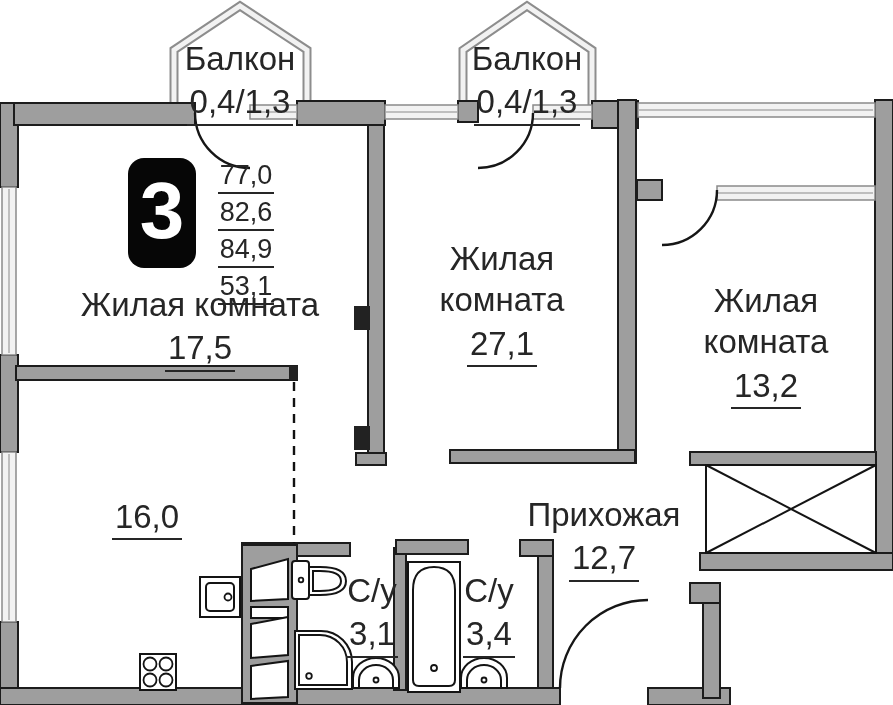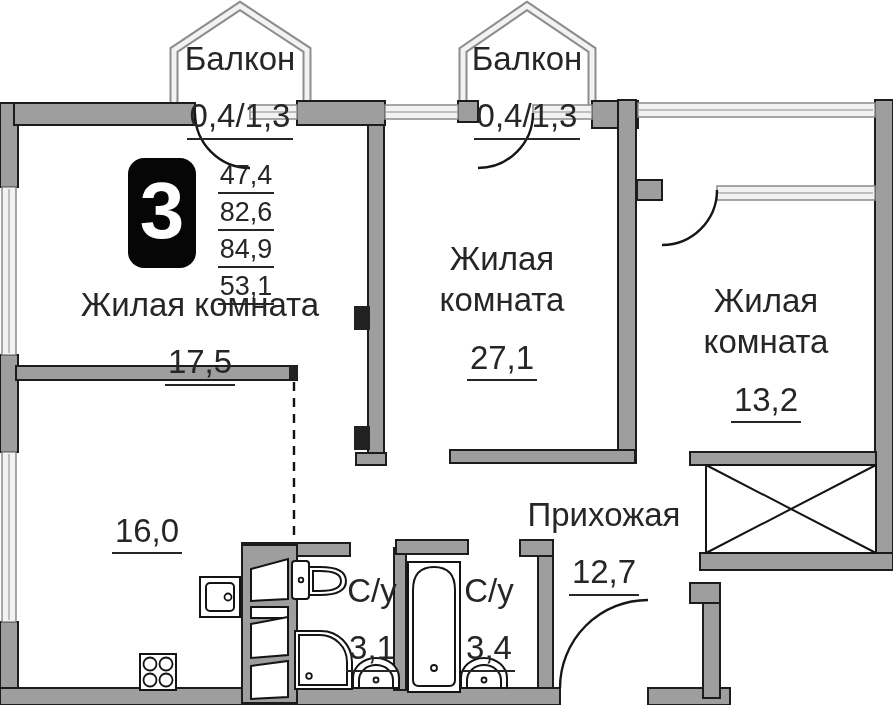--- a/index.html
+++ b/index.html
@@ -17,21 +17,21 @@
   .balc path{fill:none;}
   .balc .outer{stroke:#8d8d8d;stroke-width:9;}
   .balc .inner{stroke:#f2f2f2;stroke-width:5;}
   .arc path{fill:none;stroke:#161616;stroke-width:2.4;}
   .fix path,.fix rect{fill:#fff;stroke:#141414;stroke-width:2;}
   .fix .noline{fill:none;}
   .fix line{stroke:#141414;stroke-width:2;}
   .fix circle{fill:#fff;stroke:#141414;stroke-width:1.8;}
   .dash{stroke:#111;stroke-width:2.4;stroke-dasharray:9 7;}
   .lbl{position:absolute;text-align:center;font-size:33px;line-height:1.25;color:var(--text);}
-  .lbl .area{display:inline-block;border-bottom:2px solid var(--text);padding:0 3px 1px;margin-top:16px;}
+  .lbl .area{display:inline-block;border-bottom:2px solid var(--text);padding:0 3px 1px;margin-top:2px;}
   .lbl .nm{display:block;}
   #badge{position:absolute;left:128px;top:158px;width:68px;height:110px;background:var(--badge);
          border-radius:16px;color:#fff;font-size:80px;font-weight:bold;text-align:center;line-height:106px;}
   #badge-areas{position:absolute;left:211px;top:160px;width:70px;text-align:center;font-size:27px;}
   #badge-areas .area{display:inline-block;border-bottom:2px solid var(--text);padding:0 2px 1px;margin-bottom:3px;}
 </style>
 </head>
 <body>
 
 <div id="plan">
@@ -161,21 +161,21 @@
 
   <g class="fix">
     <path d="M 461,688 V 678 A 23 20 0 0 1 507,678 V 688 Z"></path>
     <path class="noline" d="M 467,688 V 680 A 17 15 0 0 1 501,680 V 688"></path>
     <circle cx="484" cy="680" r="2.5"></circle>
   </g>
 </svg>
 
   <div id="badge">3</div>
   <div id="badge-areas">
-    <span class="area">47,4</span><br>
+    <span class="area">77,0</span><br>
     <span class="area">82,6</span><br>
     <span class="area">84,9</span><br>
     <span class="area">53,1</span>
   </div>
 
   <div class="lbl" style="left:160px;top:38px;width:160px;">
     <span class="nm">Балкон</span>
     <span class="area">0,4/1,3</span>
   </div>
   <div class="lbl" style="left:447px;top:38px;width:160px;">

